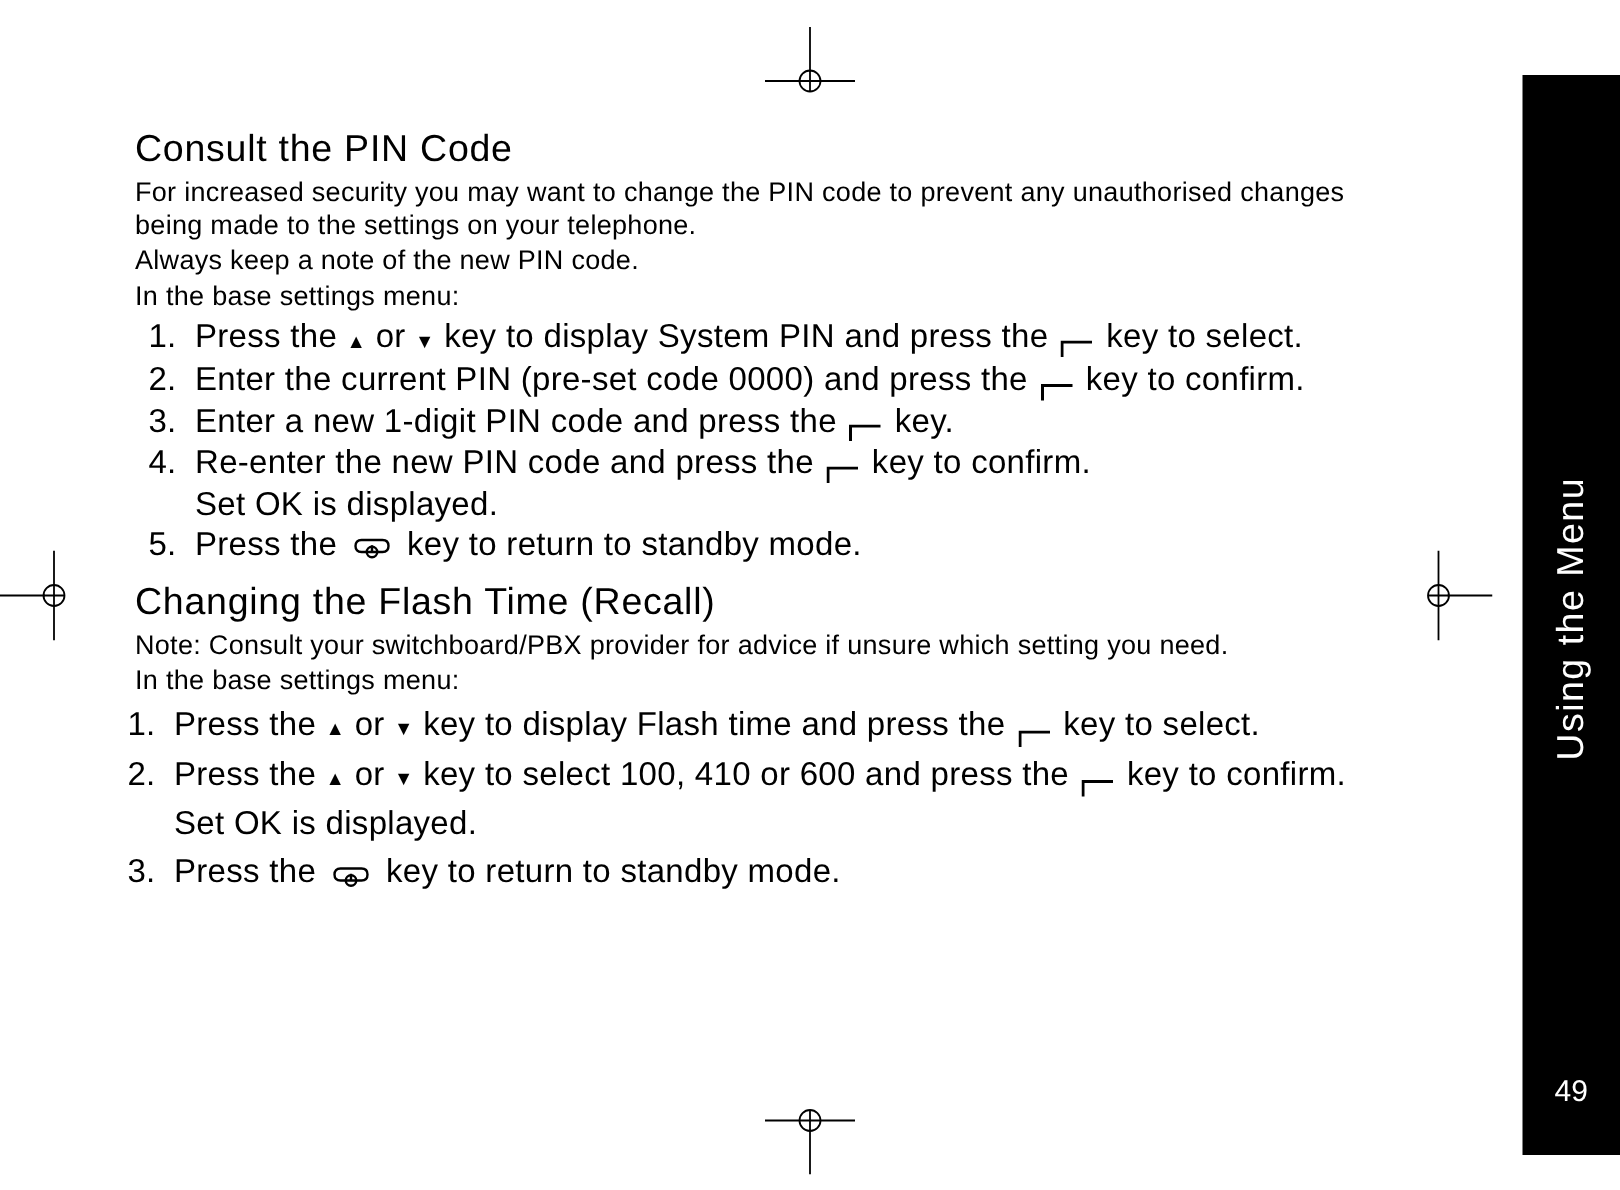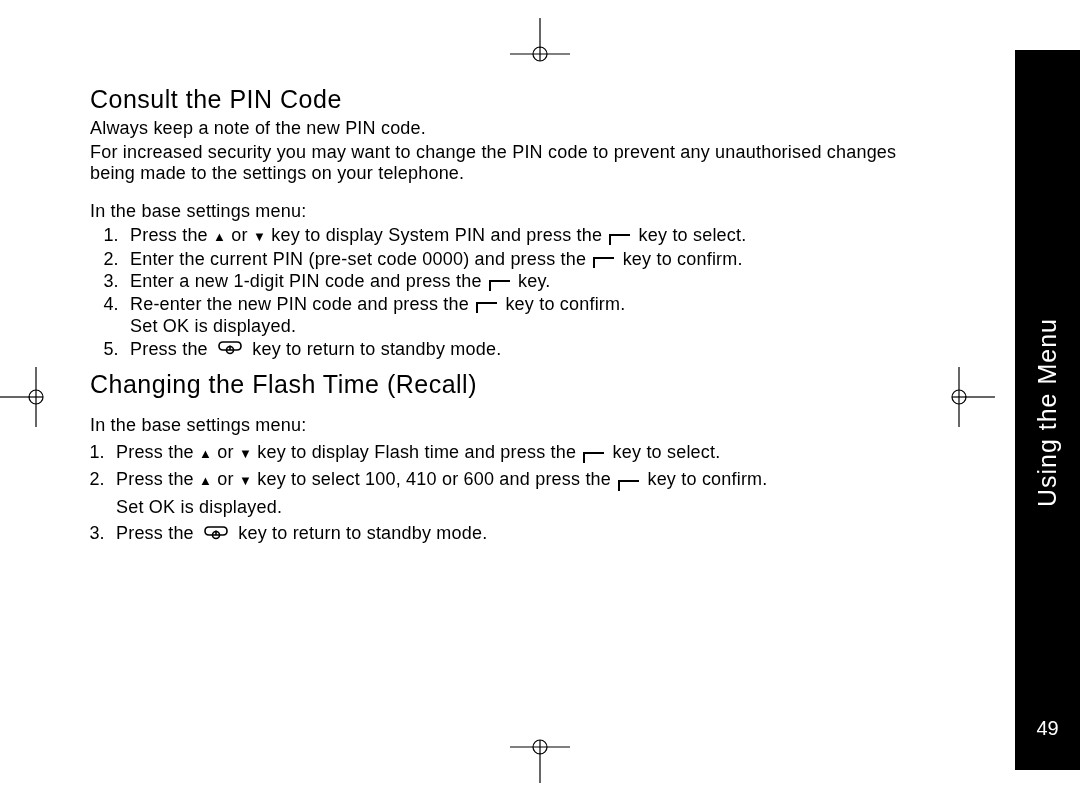--- a/index.html
+++ b/index.html
@@ -63,25 +63,25 @@
     font-weight: 400;
     margin-bottom: 4px;
     letter-spacing: 0.5px;
   }
   .para {
     font-size: 18px;
     line-height: 1.2;
     margin-bottom: 2px;
     letter-spacing: 0.2px;
   }
-  .menucue { margin-top: 16px; }
+  .menucue { margin-top: 2px; }
   ol {
     list-style-position: outside;
     margin-left: 34px;
-    font-size: 18px;
+    font-size: 22px;
     line-height: 1.25;
     letter-spacing: 0.2px;
   }
   ol li { padding-left: 6px; }
   .second-section { margin-top: 10px; }
   .second-list { line-height: 1.45; margin-left: 20px; }
   .inline-icon {
     display: inline-block;
     vertical-align: middle;
     position: relative;
@@ -137,22 +137,22 @@
 </svg>
 
 <div class="sidebar-tab">
   <div class="sidebar-title">Using the Menu</div>
   <div class="page-number">49</div>
 </div>
 
 <div class="page-content">
 
   <h2>Consult the PIN Code</h2>
+  <p class="para">For increased security you may want to change the PIN code to prevent any unauthorised changes being made to the settings on your telephone.</p>
   <p class="para">Always keep a note of the new PIN code.</p>
-  <p class="para">For increased security you may want to change the PIN code to prevent any unauthorised changes being made to the settings on your telephone.</p>
   <p class="para menucue">In the base settings menu:</p>
   <ol>
     <li>
       <span>Press the </span><span class="inline-icon up-tri"></span><span> or </span><span class="inline-icon down-tri"></span><span> key to display System PIN and press the </span><span class="soft-key"><svg viewBox="0 0 22 12">
             <path d="M1 11 L1 1 L21 1" fill="none" stroke="#000" stroke-width="2"></path>
           </svg></span><span> key to select.</span>
     </li>
     <li>
       <span>Enter the current PIN (pre-set code 0000) and press the </span><span class="soft-key"><svg viewBox="0 0 22 12">
             <path d="M1 11 L1 1 L21 1" fill="none" stroke="#000" stroke-width="2"></path>
@@ -173,20 +173,21 @@
       <span>Press the </span><span class="power-key"><svg viewBox="0 0 26 18">
             <path d="M2 7 Q2 3 6 3 L20 3 Q24 3 24 7 L24 7 Q24 11 20 11 L6 11 Q2 11 2 7 Z" fill="none" stroke="#000" stroke-width="1.6"></path>
             <circle cx="13" cy="11" r="3.5" fill="none" stroke="#000" stroke-width="1.6"></circle>
             <line x1="13" y1="6.5" x2="13" y2="11" stroke="#000" stroke-width="1.6"></line>
           </svg></span><span> key to return to standby mode.</span>
     </li>
   </ol>
 
   <div class="second-section">
     <h2>Changing the Flash Time (Recall)</h2>
+    <p class="para">Note: Consult your switchboard/PBX provider for advice if unsure which setting you need.</p>
     <p class="para menucue">In the base settings menu:</p>
     <ol class="second-list">
       <li>
         <span>Press the </span><span class="inline-icon up-tri"></span><span> or </span><span class="inline-icon down-tri"></span><span> key to display Flash time and press the </span><span class="soft-key"><svg viewBox="0 0 22 12">
               <path d="M1 11 L1 1 L21 1" fill="none" stroke="#000" stroke-width="2"></path>
             </svg></span><span> key to select.</span>
       </li>
       <li>
         <span>Press the </span><span class="inline-icon up-tri"></span><span> or </span><span class="inline-icon down-tri"></span><span> key to select 100, 410 or 600 and press the </span><span class="soft-key"><svg viewBox="0 0 22 12">
               <path d="M1 11 L1 1 L21 1" fill="none" stroke="#000" stroke-width="2"></path>

